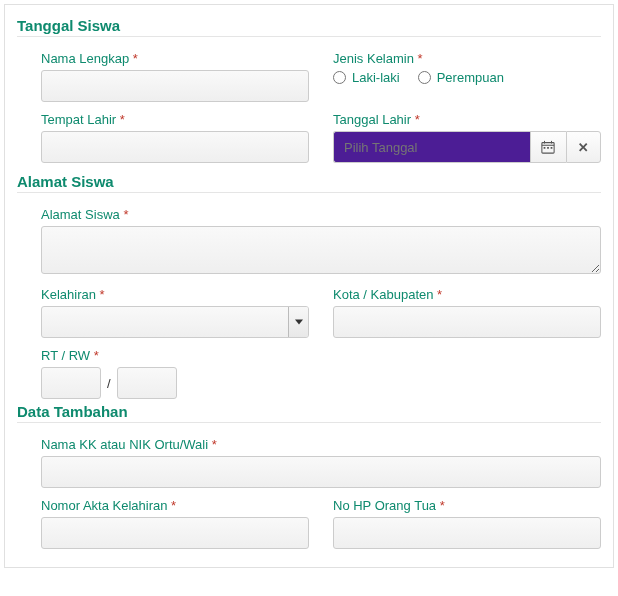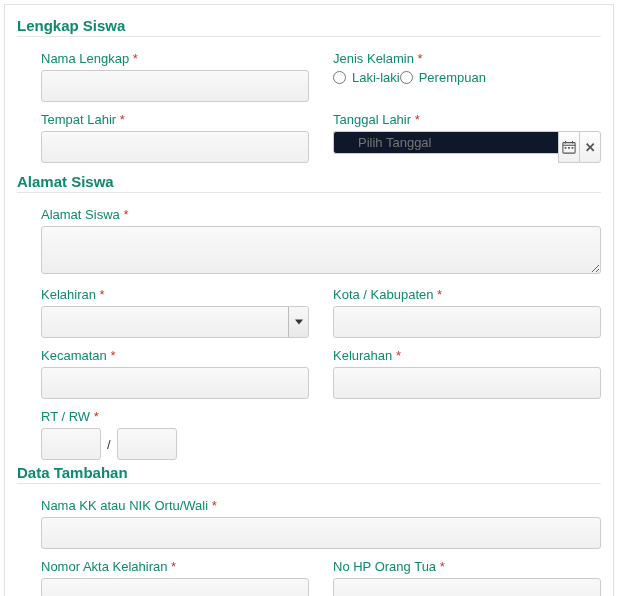--- a/index.html
+++ b/index.html
@@ -11,39 +11,39 @@
 .col { flex: 1; min-width: 0; }
 .field-label { color: #0e8a6e; font-size: 13px; display: block; margin: 6px 0 4px 0; }
 .req { color: #c0392b; }
 .text-input, .textarea-input, .select-input, .small-input {
   width: 100%; height: 32px; border: 1px solid #ccc; border-radius: 3px;
   background: linear-gradient(#f9f9f9, #efefef); padding: 4px 8px; font-size: 13px;
 }
 .textarea-input { height: 48px; resize: both; }
 .small-input { width: 60px; display: inline-block; }
 .rt-rw-sep { display: inline-block; margin: 0 6px; }
-.radio-row { display: flex; align-items: center; margin-top: 4px; }
+.radio-row { display: flex; gap: 18px; align-items: center; margin-top: 4px; }
 .radio-item { display: flex; align-items: center; gap: 6px; }
 .radio-label { color: #0e8a6e; font-size: 13px; }
 .date-group { display: flex; }
-.date-input { flex: 1; height: 23px; border: 1px solid #ccc; border-right: none; border-radius: 3px 0 0 3px; background: #0f172a; padding: 4px 24px; color: #888; font-size: 13px; }
+.date-input { flex: 1; height: 32px; border: 1px solid #ccc; border-right: none; border-radius: 3px 0 0 3px; background: #4c1d95; padding: 4px 10px; color: #888; font-size: 13px; }
 .date-btn { width: 36px; height: 32px; border: 1px solid #ccc; border-right: none; background: linear-gradient(#fdfdfd,#f0f0f0); display: flex; align-items: center; justify-content: center; cursor: pointer; color: #555; }
 .date-btn.clear { border-right: 1px solid #ccc; border-radius: 0 3px 3px 0; font-weight: bold; }
 .select-wrap { position: relative; }
 .select-input { appearance: none; -webkit-appearance: none; padding-right: 26px; }
 .select-arrow { position: absolute; right: 1px; top: 1px; bottom: 1px; width: 20px; border-left: 1px solid #bbb; background: linear-gradient(#f7f7f7,#e8e8e8); display: flex; align-items: center; justify-content: center; pointer-events: none; border-radius: 0 2px 2px 0; }
 .select-arrow svg { width: 8px; height: 8px; }
 .cal-icon { width:14px; height:14px; }
 </style>
 </head>
 <body>
 
 <div class="panel">
 
-  <div class="section-title">Lengkap Siswa</div>
+  <div class="section-title">Tanggal Siswa</div>
   <hr class="section-divider">
 
   <div class="row">
     <div class="col">
       <label class="field-label"><span>Nama Lengkap</span> <span class="req">*</span></label>
       <input type="text" class="text-input" value="" style="">
     </div>
     <div class="col">
       <label class="field-label"><span>Jenis Kelamin</span> <span class="req">*</span></label>
       <div class="radio-row">
@@ -107,30 +107,20 @@
             </svg>
           </div>
       </div>
     </div>
     <div class="col">
       <label class="field-label"><span>Kota / Kabupaten</span> <span class="req">*</span></label>
       <input type="text" class="text-input" value="" style="">
     </div>
   </div>
 
-  <div class="row">
-    <div class="col">
-      <label class="field-label"><span>Kecamatan</span> <span class="req">*</span></label>
-      <input type="text" class="text-input" value="" style="">
-    </div>
-    <div class="col">
-      <label class="field-label"><span>Kelurahan</span> <span class="req">*</span></label>
-      <input type="text" class="text-input" value="" style="">
-    </div>
-  </div>
 
   <div class="row">
     <div class="col">
       <label class="field-label"><span>RT / RW</span> <span class="req">*</span></label>
       <input type="text" class="small-input" value="" style=""><span class="rt-rw-sep">/</span><input type="text" class="small-input" value="" style="">
     </div>
     <div class="col"></div>
   </div>
 
   <div class="section-title" style="margin-top:4px;">Data Tambahan</div>

